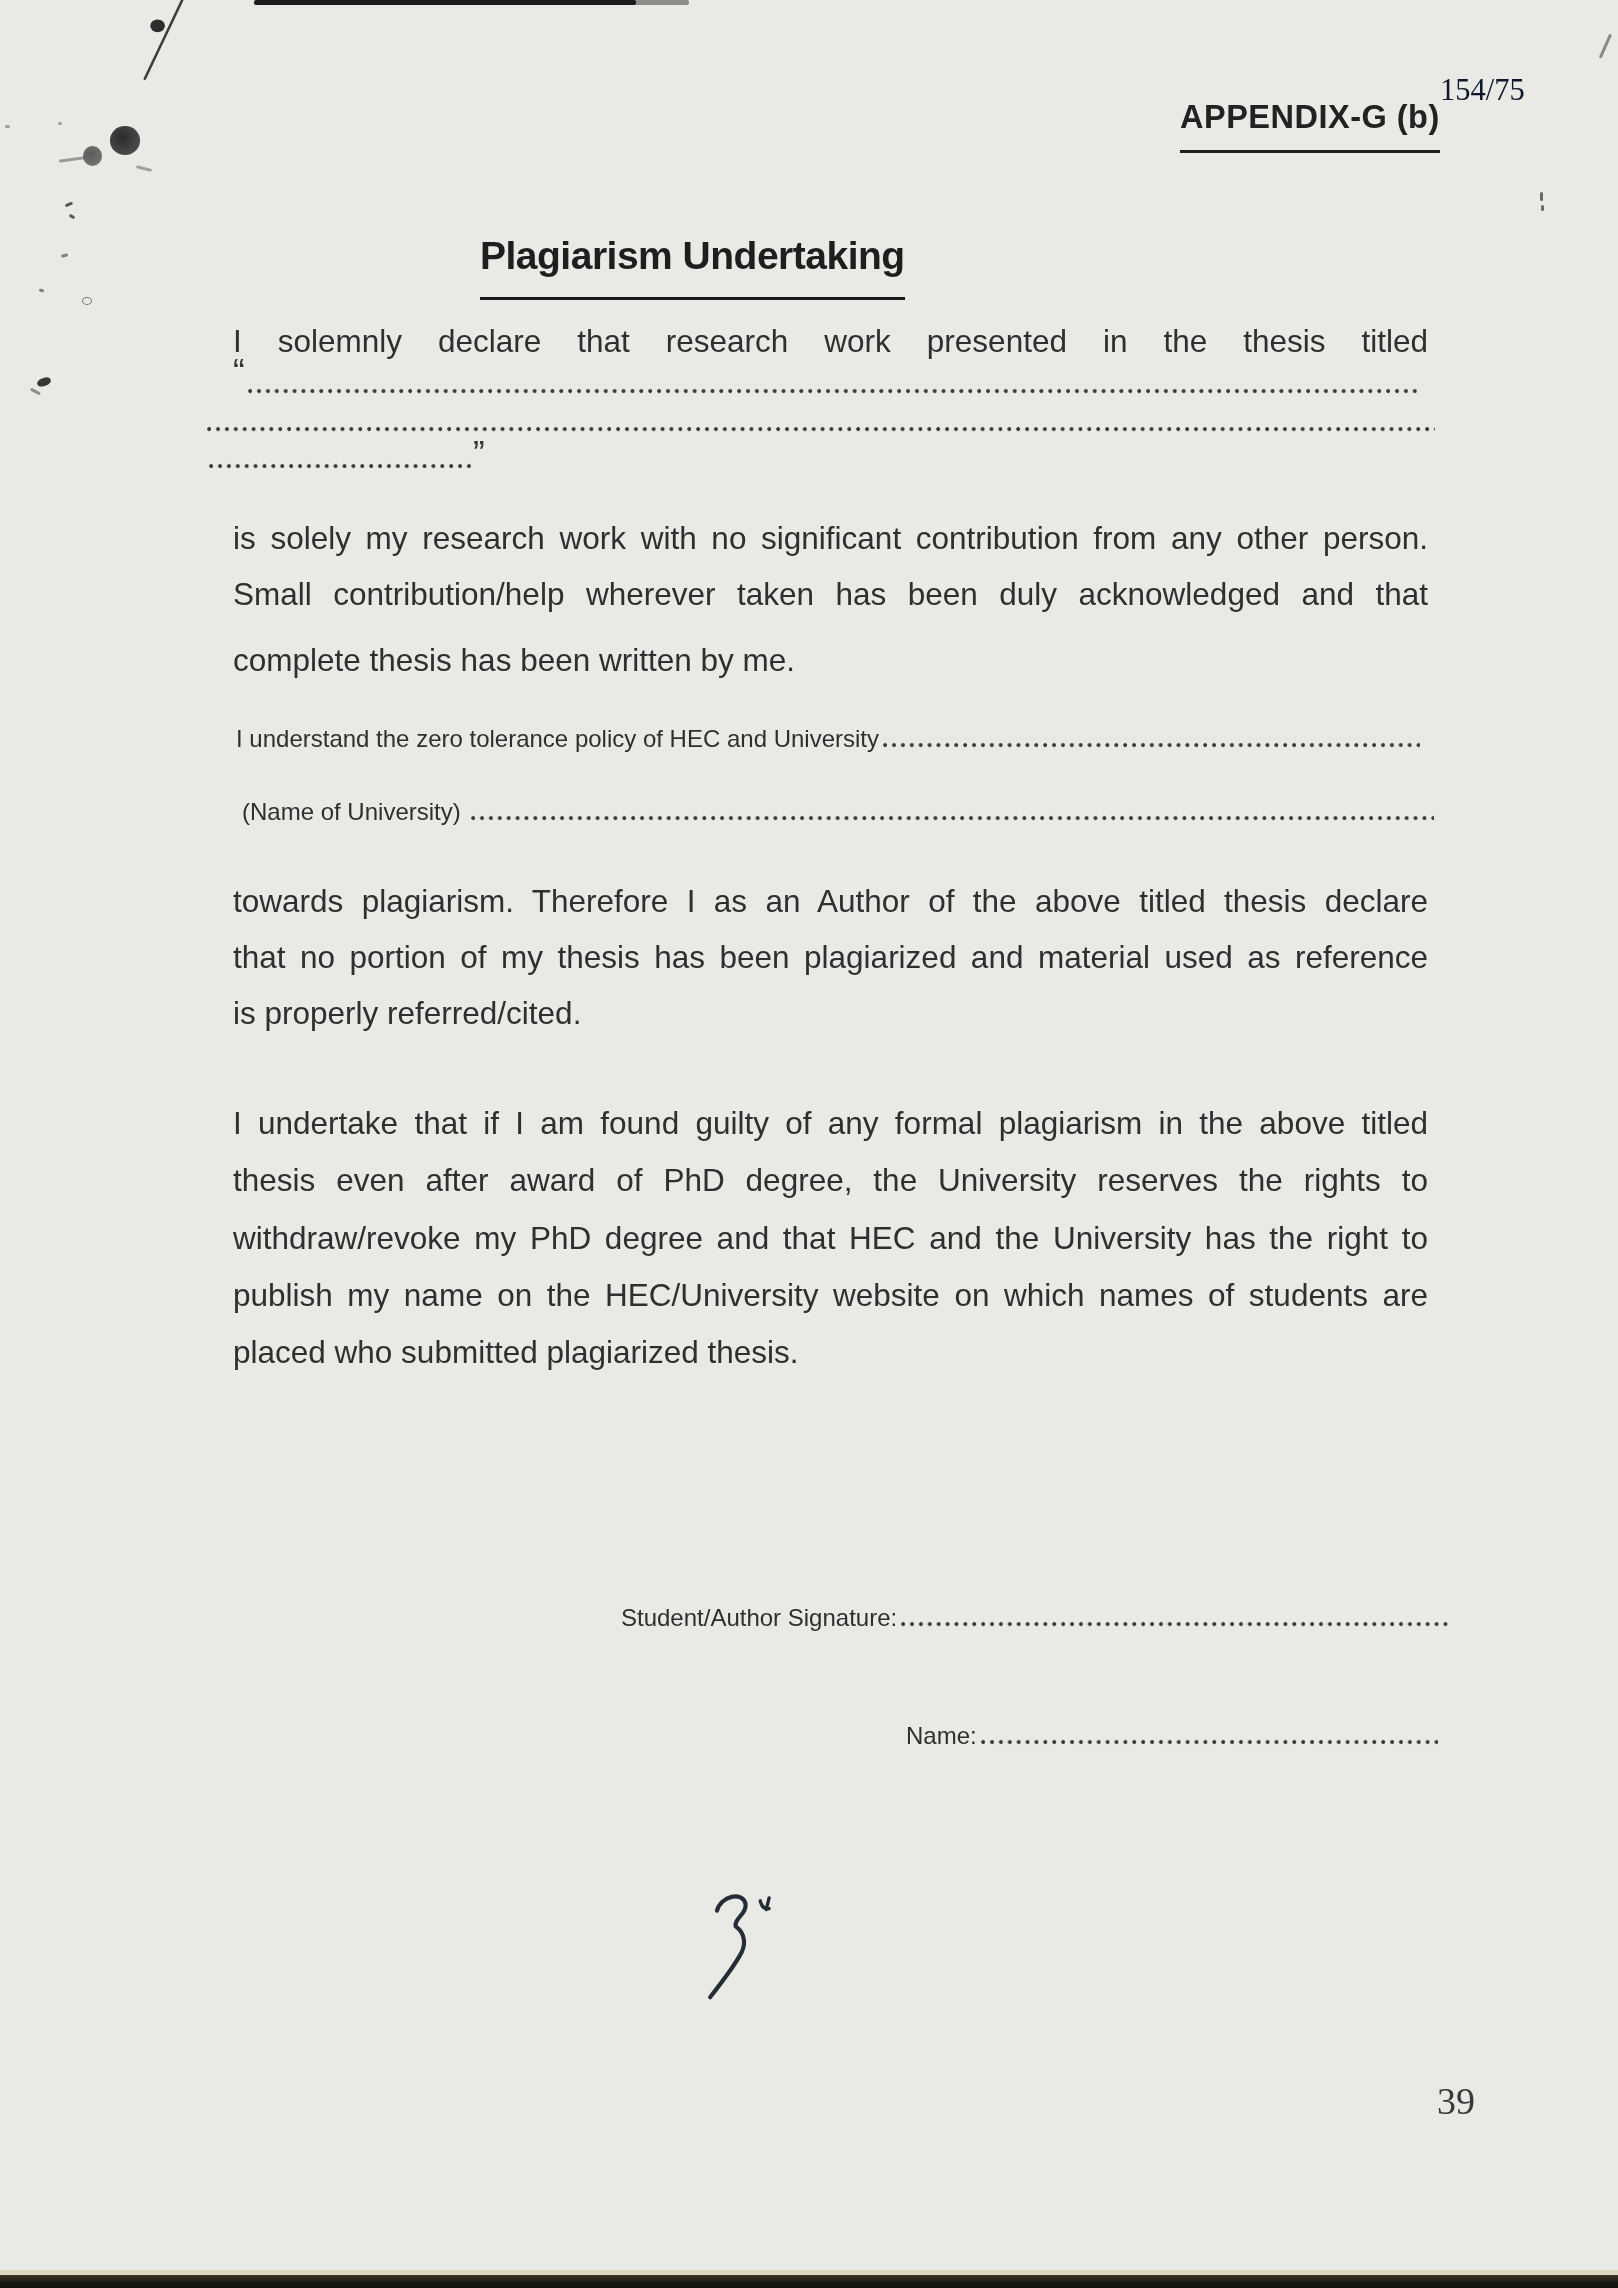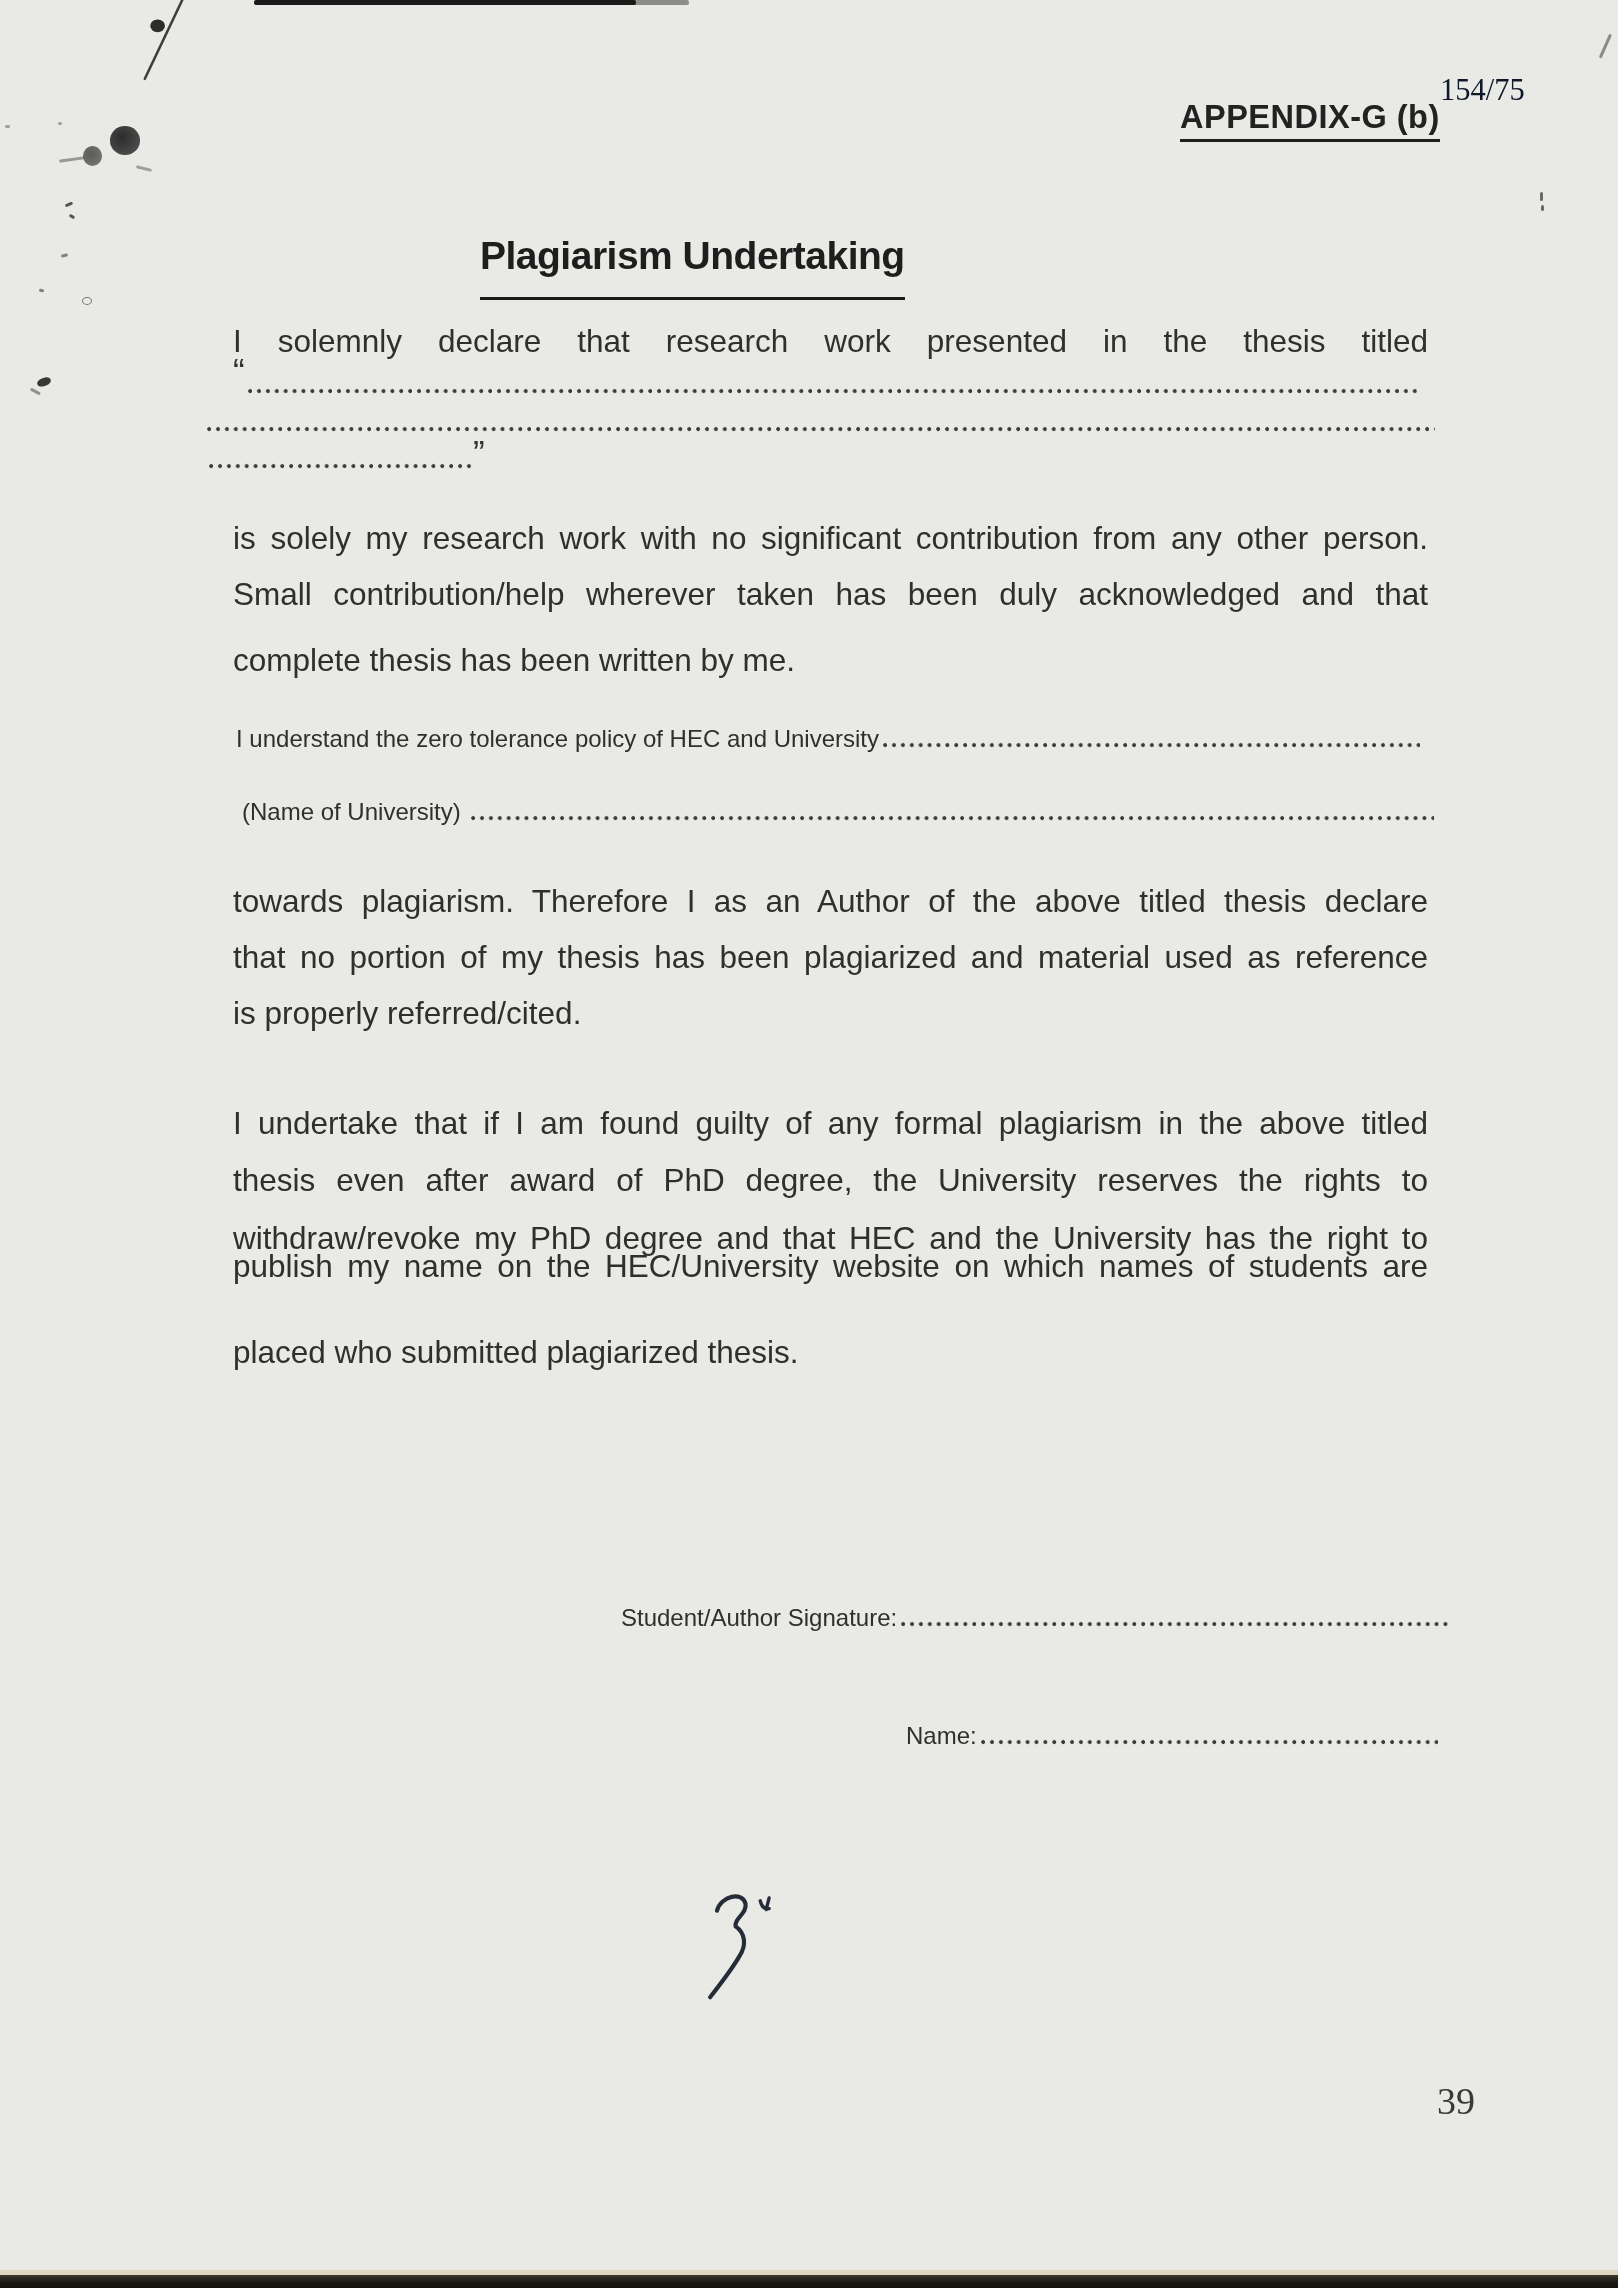--- a/index.html
+++ b/index.html
@@ -33,21 +33,21 @@
     background-repeat:repeat-x;
   }
   .dots.abs{position:absolute;}
   .leader-row{position:absolute;display:flex;align-items:flex-end;font-size:24px;line-height:1.2;white-space:nowrap;}
   .leader-row .dots{flex:1;margin:0 0 5.9px 3.9px;}
   
   .doc-code{position:absolute;left:1440px;top:73px;font-family:"Liberation Serif",serif;font-size:30.5px;color:#0f172a;}
   .appendix{
     position:absolute;left:1180px;top:99px;
     font-size:32.5px;font-weight:bold;color:#222;
-    border-bottom:3.9px solid #1f1f1f;padding-bottom:3px;letter-spacing:0.5px;
+    border-bottom:3.9px solid #1f1f1f;padding-bottom:14px;letter-spacing:0.5px;
   }
   .doc-title{
     position:absolute;left:480px;top:234px;
     font-size:39px;font-weight:bold;color:#1e1e1e;letter-spacing:-0.5px;
     border-bottom:3.9px solid #1a1a1a;padding-bottom:19px;
   }
   .quote{position:absolute;font-size:35px;color:#333;font-family:"Liberation Sans",sans-serif;}
   .page-num{position:absolute;left:1437px;top:2079px;font-family:"Liberation Serif",serif;font-size:38px;color:#3a3a3a;}
   
   .speck{position:absolute;background:#555;border-radius:2px;}
@@ -90,21 +90,21 @@
     <div class="dots" style="margin-left:9.9px;"></div>
   </div>
 
   <div class="jline" style="top:883px;">towards plagiarism. Therefore I as an Author of the above titled thesis declare</div>
   <div class="jline" style="top:939px;">that no portion of my thesis has been plagiarized and material used as reference</div>
   <div class="pline" style="top:995px;">is properly referred/cited.</div>
 
   <div class="jline" style="top:1105px;">I undertake that if I am found guilty of any formal plagiarism in the above titled</div>
   <div class="jline" style="top:1162px;">thesis even after award of PhD degree, the University reserves the rights to</div>
   <div class="jline" style="top:1220px;">withdraw/revoke my PhD degree and that HEC and the University has the right to</div>
-  <div class="jline" style="top:1248px;">publish my name on the HEC/University website on which names of students are</div>
+  <div class="jline" style="top:1277px;">publish my name on the HEC/University website on which names of students are</div>
   <div class="pline" style="top:1334px;">placed who submitted plagiarized thesis.</div>
 
   <div class="leader-row" style="left:621px;top:1604px;width:829px;">
     <span>Student/Author Signature:</span>
     <div class="dots"></div>
   </div>
   <div class="leader-row" style="left:906px;top:1722px;width:532px;">
     <span>Name:</span>
     <div class="dots"></div>
   </div>

